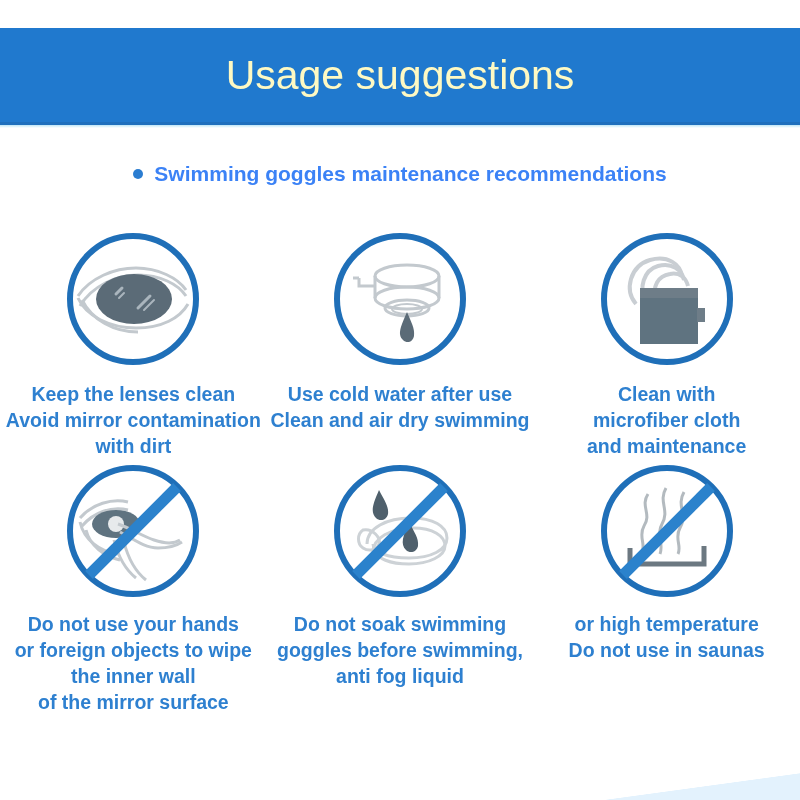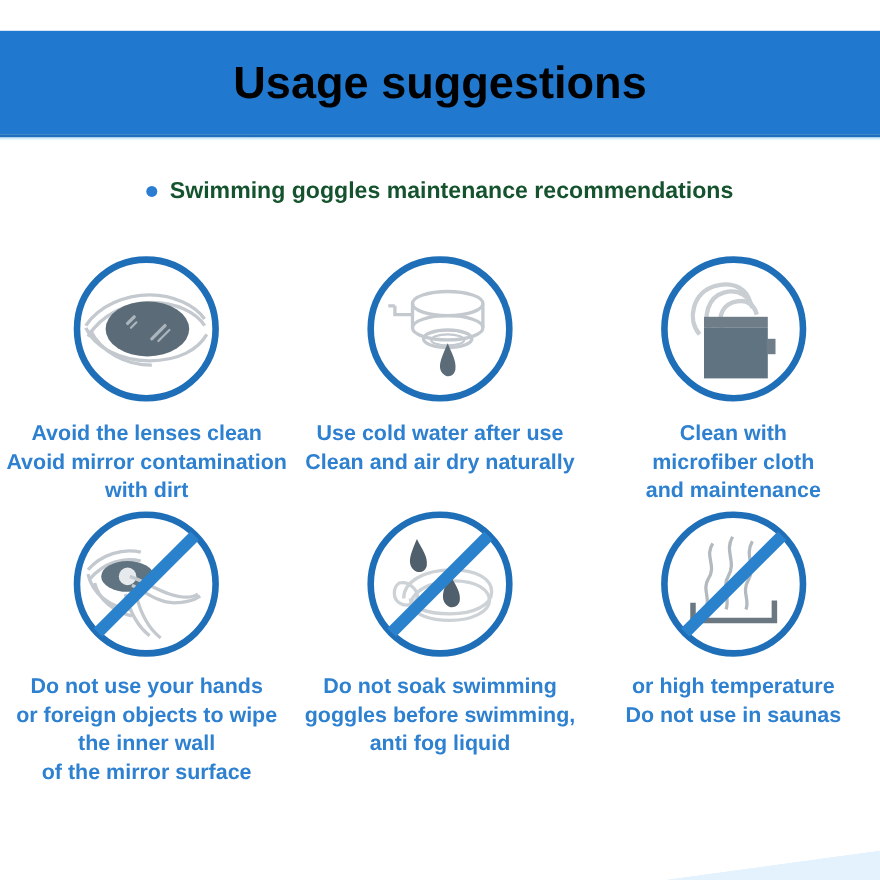--- a/index.html
+++ b/index.html
@@ -50,23 +50,23 @@
   }
   #banner-underline {
     position: absolute;
     left: 0;
     top: 125px;
     width: 800px;
     height: 3px;
     background: linear-gradient(to bottom, #bfe6f7, #ffffff);
   }
   #banner-title {
-    color: #000000;
+    color: #fef9c3;
     font-size: 41px;
-    font-weight: bold;
+    font-weight: normal;
     letter-spacing: 0px;
     line-height: 1;
     white-space: nowrap;
   }
 
   
   #section-heading {
     position: absolute;
     left: 0;
     top: 162px;
@@ -78,21 +78,21 @@
   #section-bullet {
     width: 10px;
     height: 10px;
     border-radius: 50%;
     background: #2b7dd1;
     display: inline-block;
     margin-right: 11px;
     flex: 0 0 auto;
   }
   #section-heading-text {
-    color: #14532d;
+    color: #3b82f6;
     font-size: 21px;
     font-weight: bold;
     white-space: nowrap;
   }
 
   
   #tips-grid {
     position: absolute;
     left: 0;
     top: 228px;
@@ -160,21 +160,21 @@
 
         <ellipse cx="72" cy="71" rx="38" ry="25" fill="#5b6b77"></ellipse>
 
         <path d="M54 66 l6 -6" stroke="#aab5bd" stroke-width="3" stroke-linecap="round"></path>
         <path d="M57 70 l5 -5" stroke="#aab5bd" stroke-width="2" stroke-linecap="round"></path>
         <path d="M76 80 l12 -12" stroke="#aab5bd" stroke-width="3" stroke-linecap="round"></path>
         <path d="M82 82 l10 -10" stroke="#aab5bd" stroke-width="2" stroke-linecap="round"></path>
       </svg>
     </div>
     <div class="tip-caption">
-      <span class="cap-line">Avoid the lenses clean</span>
+      <span class="cap-line">Keep the lenses clean</span>
       <span class="cap-line">Avoid mirror contamination</span>
       <span class="cap-line">with dirt</span>
     </div>
   </div>
 
   <div class="tip-cell row1">
     <div class="tip-icon">
       <svg viewBox="0 0 142 142">
         <circle cx="71" cy="71" r="63" fill="none" stroke="#1f6fb8" stroke-width="6"></circle>
 
@@ -187,21 +187,21 @@
         <path d="M30 50 L24 50" fill="none" stroke="#c3c9ce" stroke-width="3"></path>
 
         <ellipse cx="78" cy="80" rx="22" ry="8" fill="none" stroke="#c3c9ce" stroke-width="3"></ellipse>
         <ellipse cx="78" cy="81" rx="15" ry="5" fill="none" stroke="#c3c9ce" stroke-width="2"></ellipse>
 
         <path d="M78 84 C72 98, 68 106, 74 112 C78 116, 84 114, 85 108 C86 100, 82 94, 78 84 Z" fill="#5b6b77"></path>
       </svg>
     </div>
     <div class="tip-caption">
       <span class="cap-line">Use cold water after use</span>
-      <span class="cap-line">Clean and air dry naturally</span>
+      <span class="cap-line">Clean and air dry swimming</span>
     </div>
   </div>
 
   <div class="tip-cell row1">
     <div class="tip-icon">
       <svg viewBox="0 0 142 142">
         <circle cx="71" cy="71" r="63" fill="none" stroke="#1f6fb8" stroke-width="6"></circle>
 
         <path d="M40 76 C28 62, 34 38, 54 32 C72 27, 84 36, 86 48" fill="none" stroke="#c9ced3" stroke-width="4"></path>
         <path d="M50 74 C42 60, 48 42, 62 38 C76 34, 86 42, 88 52" fill="none" stroke="#c9ced3" stroke-width="4"></path>

